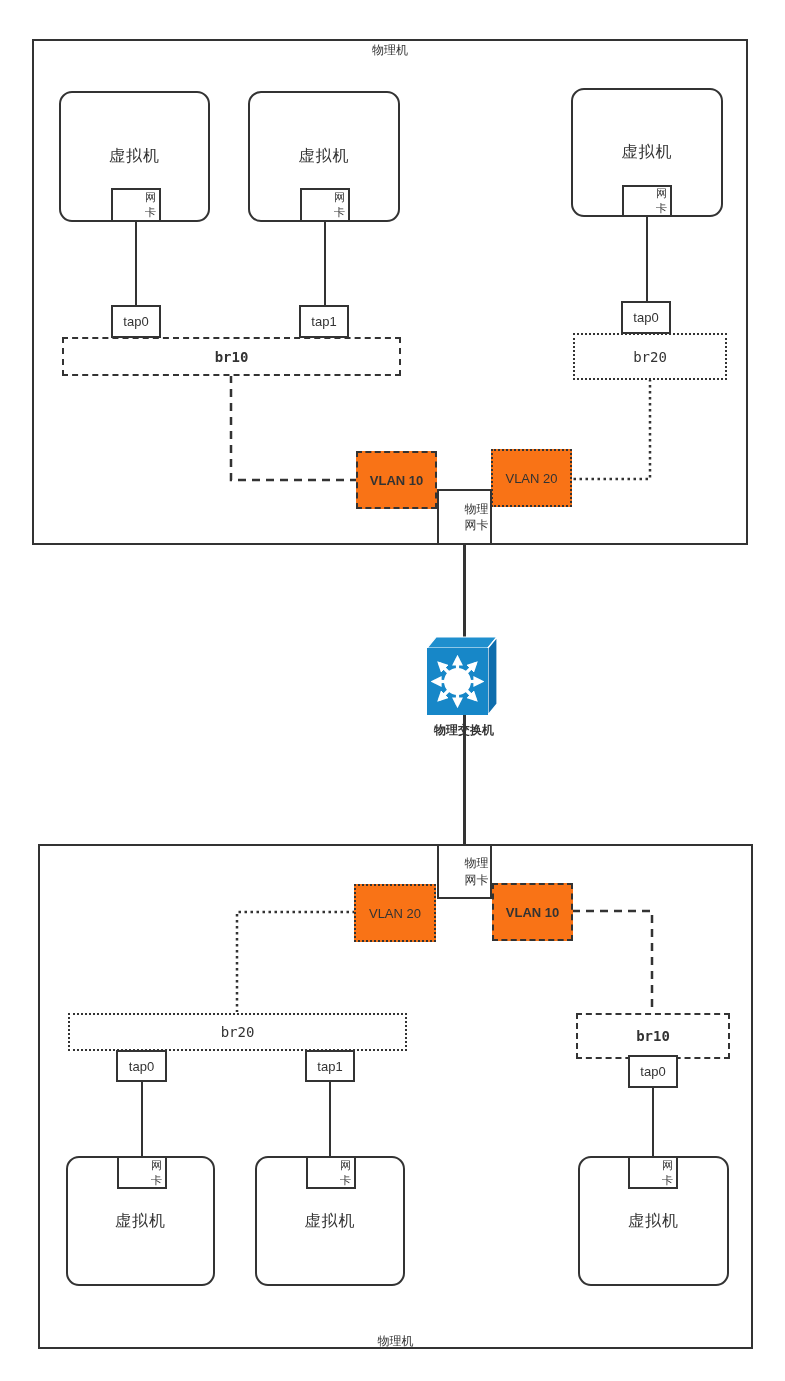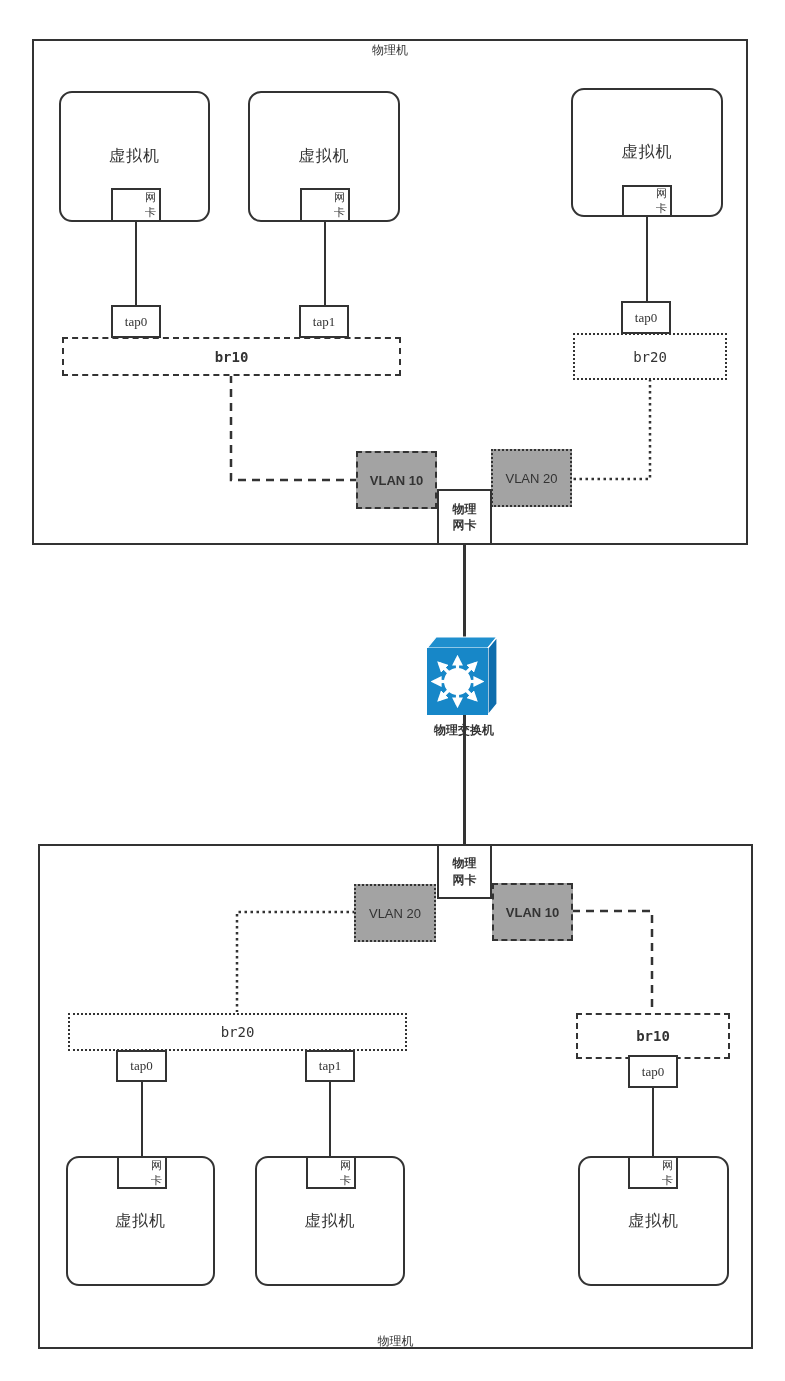--- a/index.html
+++ b/index.html
@@ -11,27 +11,27 @@
   .wires{position:absolute;left:0;top:0;width:785px;height:1381px;}
   .abs{position:absolute;}
   .machine{border:2.5px solid #333333;background:transparent;}
   .machine-label{position:absolute;text-align:center;font-size:12px;color:#333;}
   .vm{border:2px solid #333333;border-radius:13px;background:#ffffff;
       display:flex;align-items:center;justify-content:center;font-family:Liberation Serif, serif;}
   .vm-label{font-size:16px;letter-spacing:1px;}
   .small-box{border:2px solid #333333;background:#ffffff;
       display:flex;align-items:center;justify-content:center;}
   .nic{font-size:11px;padding-left:32px;}
-  .tap{font-family:Liberation Serif, serif;font-size:13px;}
+  .tap{font-family:Liberation Sans, sans-serif;font-size:13px;}
   .bridge{background:#ffffff;display:flex;align-items:center;justify-content:center;
       font-family:"DejaVu Sans Mono","Liberation Mono",monospace;font-size:14px;}
-  .vlan{background:#a3a3a3;display:flex;align-items:center;justify-content:center;font-size:13px;}
+  .vlan{background:#f97316;display:flex;align-items:center;justify-content:center;font-size:13px;}
   .b-dashed{border:2px dashed #333333;font-weight:bold;}
   .b-dotted{border:2px dotted #333333;text-align:center;}
-  .pnic{border:2px solid #333333;background:#ffffff;display:flex;align-items:center;justify-content:center;font-weight:bold;}
+  .pnic{border:2px solid #333333;background:#ffffff;display:flex;align-items:center;justify-content:flex-end;}
   .pnic span{display:block;width:27px;font-size:12px;line-height:1.35;text-align:center;}
   .switch-label{position:absolute;text-align:center;font-size:12px;font-weight:bold;}
 </style>
 </head>
 <body>
 
 <div class="canvas">
 
   <svg class="wires" viewBox="0 0 785 1381">
 

